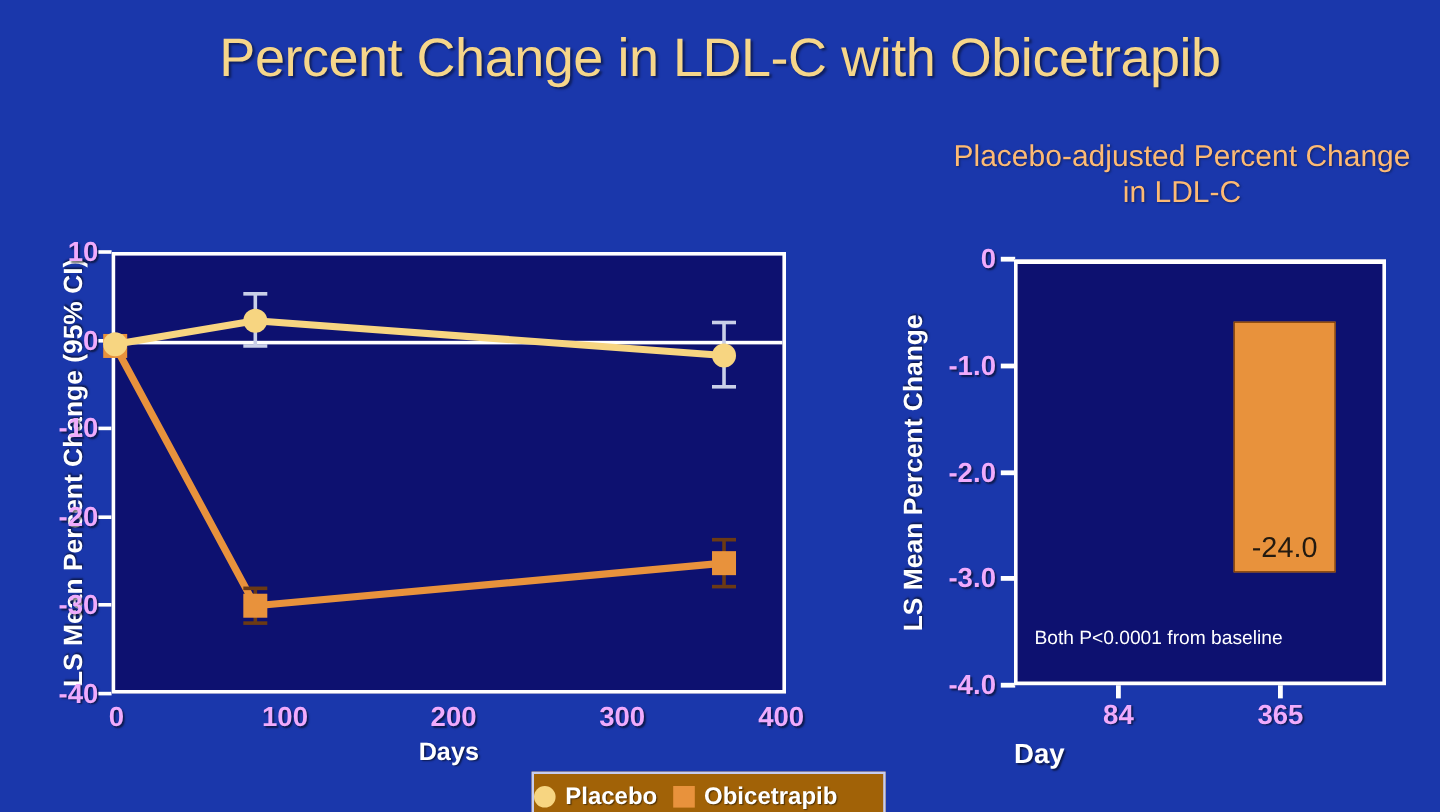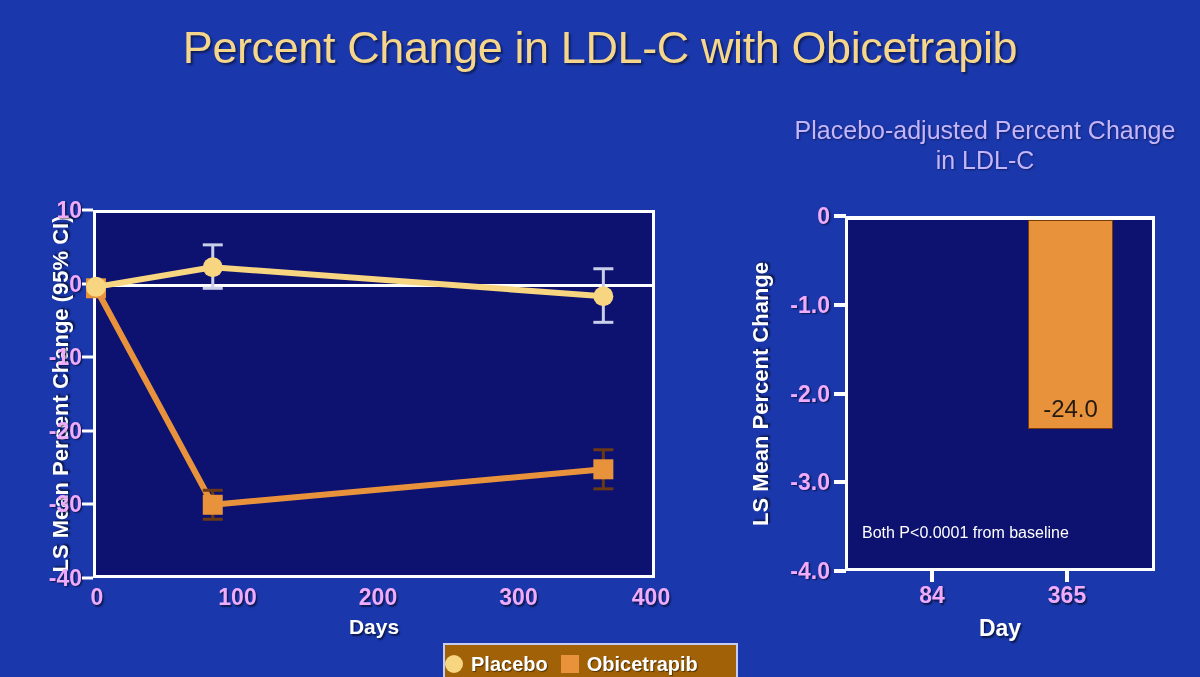--- a/index.html
+++ b/index.html
@@ -32,21 +32,21 @@
     font-size: 45px;
     font-weight: 400;
     letter-spacing: -0.4px;
     text-shadow: 2px 2px 2px rgba(0,0,0,0.45);
     white-space: nowrap;
   }
 
   
   .panel-title {
     position: absolute;
-    color: #c4b5fd;
+    color: #fdba74;
     font-size: 25px;
     font-weight: 400;
     text-align: center;
     text-shadow: 1px 1px 2px rgba(0,0,0,0.4);
     line-height: 1.18;
   }
 
   .axis-title {
     position: absolute;
     color: #ffffff;
@@ -204,21 +204,20 @@
     top: 281px;
     width: 330px;
     text-align: center;
     transform: rotate(-90deg);
   }
   #right-xlabel {
     font-size: 23px;
     left: 155px;
     top: 515px;
     width: 310px;
-    text-align: center;
   }
   .ytick-right {
     font-size: 23px;
     right: 370px;
     text-align: right;
     width: 90px;
     transform: translateY(-50%);
   }
   .ytick-dash-r {
     position: absolute;
@@ -369,20 +368,20 @@
     <div class="ytick-dash-r" style="top:382.2px"></div>
     <div class="tick-label ytick-right" style="top:471px">-4.0</div>
     <div class="ytick-dash-r" style="top:471px"></div>
 
     <div class="xtick-mark-r" style="left:242px"></div>
     <div class="tick-label xtick-right" style="left:242px">84</div>
     <div class="xtick-mark-r" style="left:377px"></div>
     <div class="tick-label xtick-right" style="left:377px">365</div>
 
     <div id="right-plot">
-      <div class="bar" id="bar-1" style="left: 180px; width: 85px; height: 209.4px;">
+      <div class="bar" id="bar-1" style="left: 180px; width: 85px; height: 209.4px; margin-top: 48px;">
         <span class="bar-value">-24.0</span>
       </div>
       <div id="pnote">Both P&lt;0.0001 from baseline</div>
     </div>
   </div>
 
 </div>
 
 </body></html>

